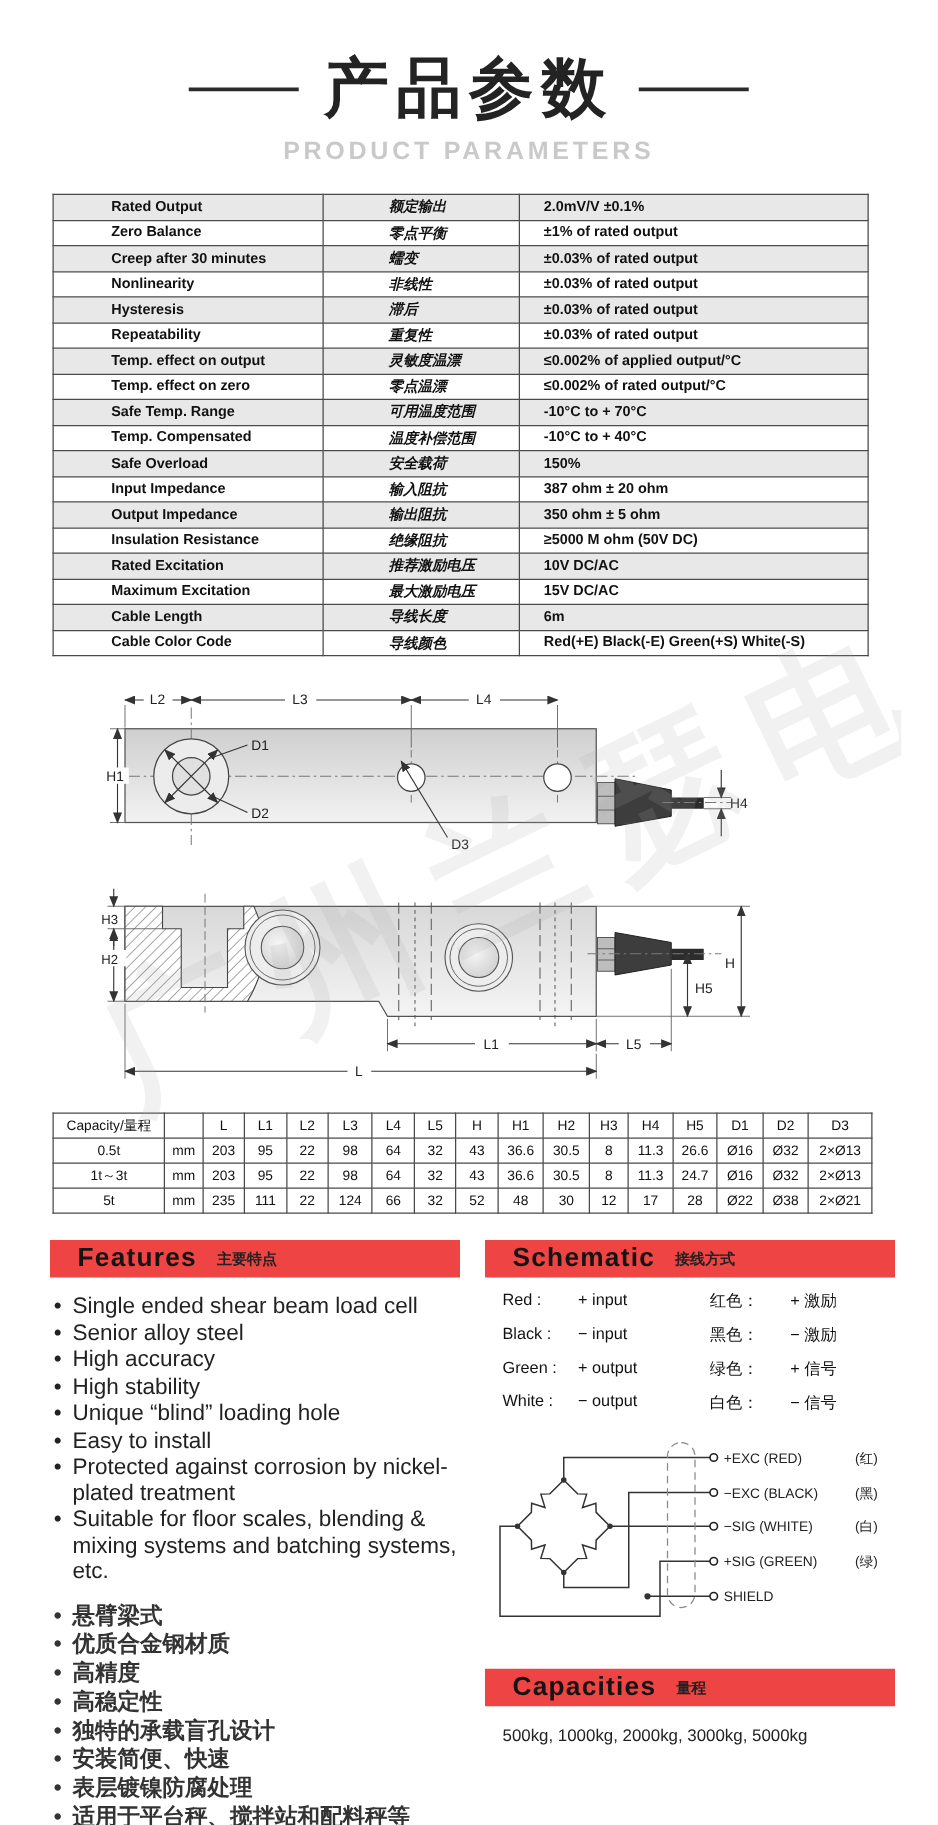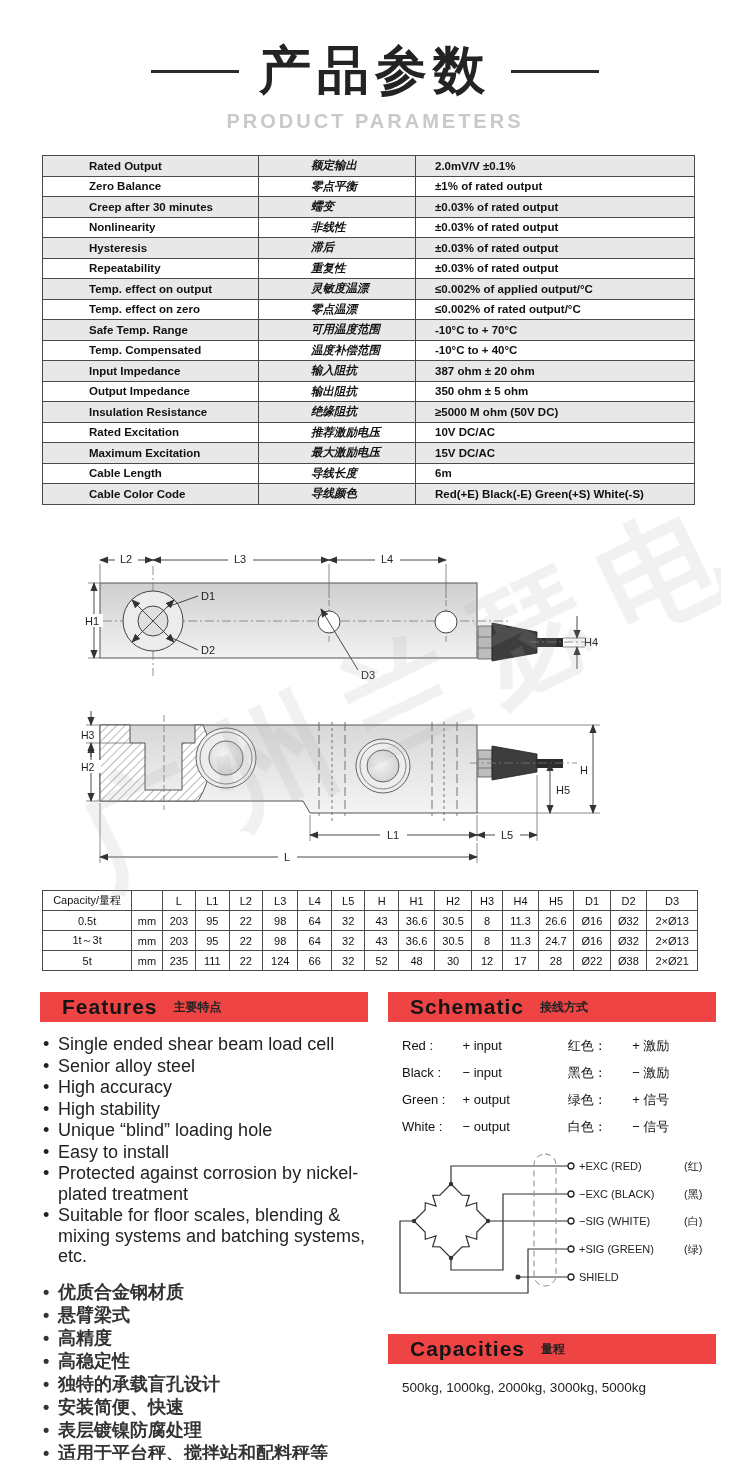--- a/index.html
+++ b/index.html
@@ -39,21 +39,21 @@
   .col-r { width:328px; }
   .sec-bar { height:30px; background:#ef4444; display:flex; align-items:center; padding-left:22px; }
   .sec-en { font-size:21px; font-weight:bold; letter-spacing:1px; color:#141414; }
   .sec-cn { font-size:12px; font-weight:bold; margin-left:16px; color:#222; }
   ul.feat { list-style:none; margin-top:12px; }
   ul.feat li { position:relative; padding-left:18px; font-size:18px; line-height:20.5px; margin-bottom:1px; color:#222; }
   ul.feat li::before { content:"\2022"; position:absolute; left:3px; top:0; }
   ul.feat.cn { margin-top:14px; }
   ul.feat.cn li { line-height:22px; font-weight:bold; color:#333; }
   .wiregrid { margin-top:10px; padding-left:14px; }
-  .wirerow { display:flex; height:27px; align-items:center; font-size:13px; }
+  .wirerow { display:flex; height:27px; align-items:flex-start; font-size:13px; }
   .w-en-l { width:62px; }
   .w-en-v { width:108px; }
   .w-cn-l { width:66px; }
   .w-cn-v { width:86px; }
   .cap-bar { margin-top:14px; }
   .cap-vals { margin-top:16px; padding-left:14px; font-size:13.5px; color:#222; }
   
   .wm {
     position:absolute; left:90px; top:770px; white-space:nowrap;
     transform:rotate(-26deg); transform-origin:0 50%;
@@ -119,20 +119,25 @@
         </tr>
       <tr>
           <td class="c1">Safe Temp. Range</td>
           <td class="c2">可用温度范围</td>
           <td class="c3">-10°C to + 70°C</td>
         </tr>
       <tr>
           <td class="c1">Temp. Compensated</td>
           <td class="c2">温度补偿范围</td>
           <td class="c3">-10°C to + 40°C</td>
+        </tr>
+      <tr>
+          <td class="c1">Safe Overload</td>
+          <td class="c2">安全载荷</td>
+          <td class="c3">150%</td>
         </tr>
       <tr>
           <td class="c1">Input Impedance</td>
           <td class="c2">输入阻抗</td>
           <td class="c3">387 ohm ± 20 ohm</td>
         </tr>
       <tr>
           <td class="c1">Output Impedance</td>
           <td class="c2">输出阻抗</td>
           <td class="c3">350 ohm ± 5 ohm</td>
@@ -428,22 +433,22 @@
         <li>Single ended shear beam load cell</li>
         <li>Senior alloy steel</li>
         <li>High accuracy</li>
         <li>High stability</li>
         <li>Unique “blind” loading hole</li>
         <li>Easy to install</li>
         <li>Protected against corrosion by nickel-plated treatment</li>
         <li>Suitable for floor scales, blending &amp; mixing systems and batching systems, etc.</li>
       </ul>
       <ul class="feat cn">
+        <li>悬臂梁式</li>
         <li>优质合金钢材质</li>
-        <li>悬臂梁式</li>
         <li>高精度</li>
         <li>高稳定性</li>
         <li>独特的承载盲孔设计</li>
         <li>安装简便、快速</li>
         <li>表层镀镍防腐处理</li>
         <li>适用于平台秤、搅拌站和配料秤等</li>
       </ul>
     </div>
 
     <div class="col-r">

